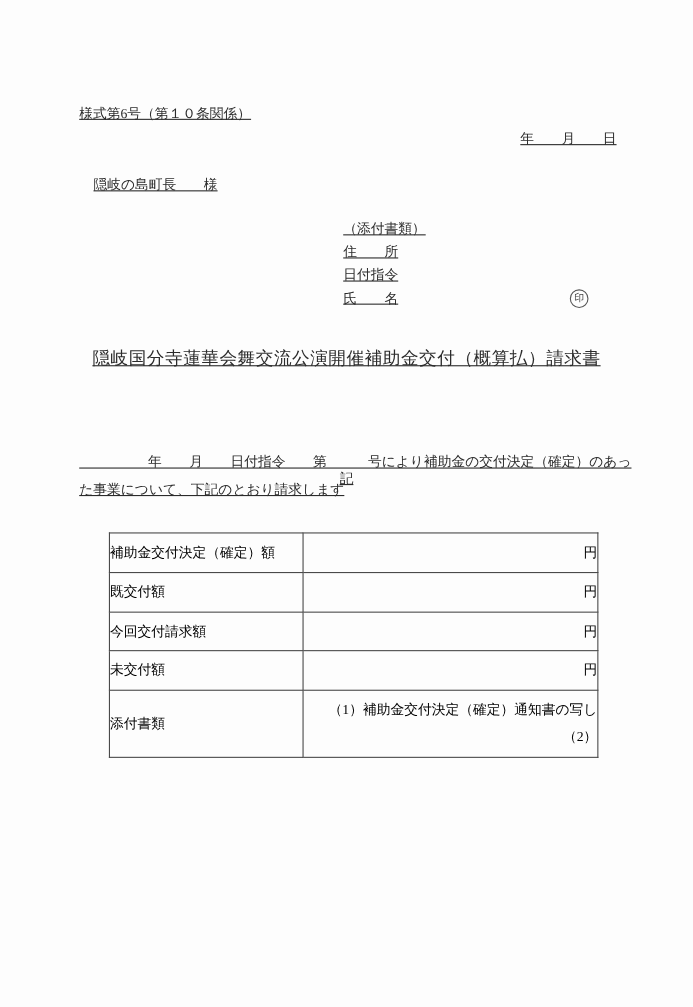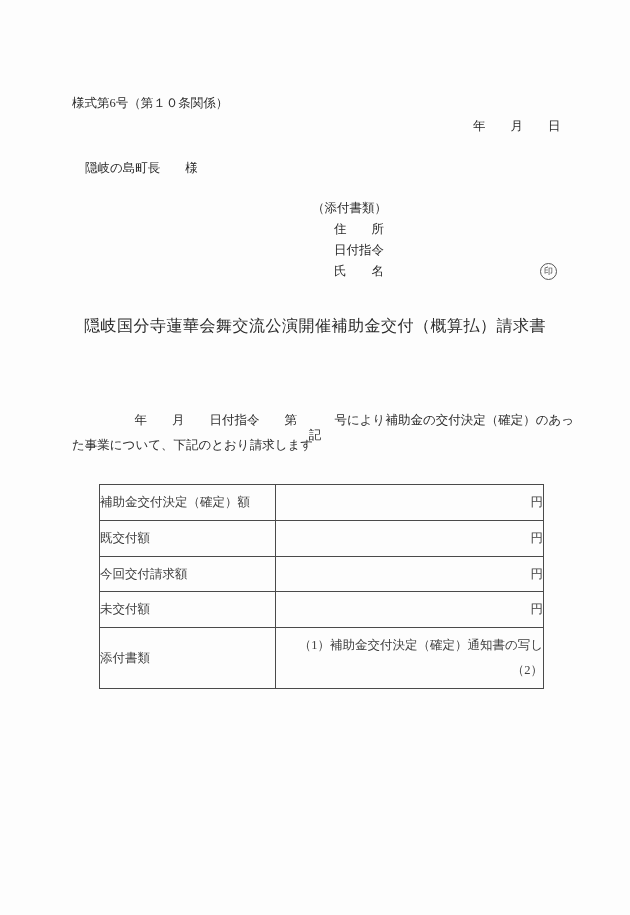--- a/index.html
+++ b/index.html
@@ -10,35 +10,35 @@
   .page {
     position: relative;
     width: 630px;
     height: 915px;
     background: #fdfdfd;
     overflow: hidden;
     font-family: "Liberation Serif", "DejaVu Serif", serif;
     color: #2b2b2b;
     font-size: 12.5px;
   }
-  .abs { position: absolute; }
+  .abs { position: absolute; text-decoration: underline; }
 
   .form-number { left: 72px; top: 95px; }
 
   .date-line { left: 473px; top: 118px; text-align: center; }
 
   .addressee { left: 85px; top: 160px; }
 
   .applicant {
     left: 312px;
     top: 198px;
     line-height: 21px;
     width: 260px;
   }
-  .applicant .line { margin-left: 22px; position: relative; }
+  .applicant .line { position: relative; }
   .seal {
     position: absolute;
     left: 206px;
     top: 2px;
     width: 15px;
     height: 15px;
     border: 1px solid #555;
     border-radius: 50%;
     font-size: 9px;
     line-height: 15px;
@@ -72,21 +72,21 @@
   }
 
   table.amounts {
     position: absolute;
     left: 99px;
     top: 484px;
     border-collapse: collapse;
     table-layout: fixed;
     width: 444px;
     font-size: 12.5px;
-    color: #404040;
+    color: #000000;
   }
   table.amounts td {
     border: 1px solid #4a4a4a;
     vertical-align: middle;
     padding: 0;
   }
   table.amounts col.c1 { width: 176px; }
   table.amounts col.c2 { width: 268px; }
   td.row-label { padding-left: 13px; }
   td.row-value { text-align: right; padding-right: 12px; }

